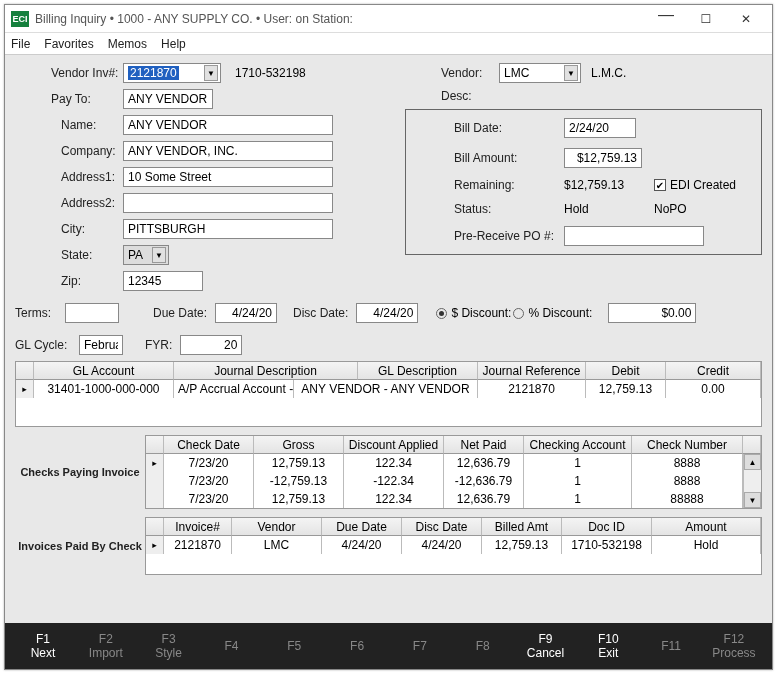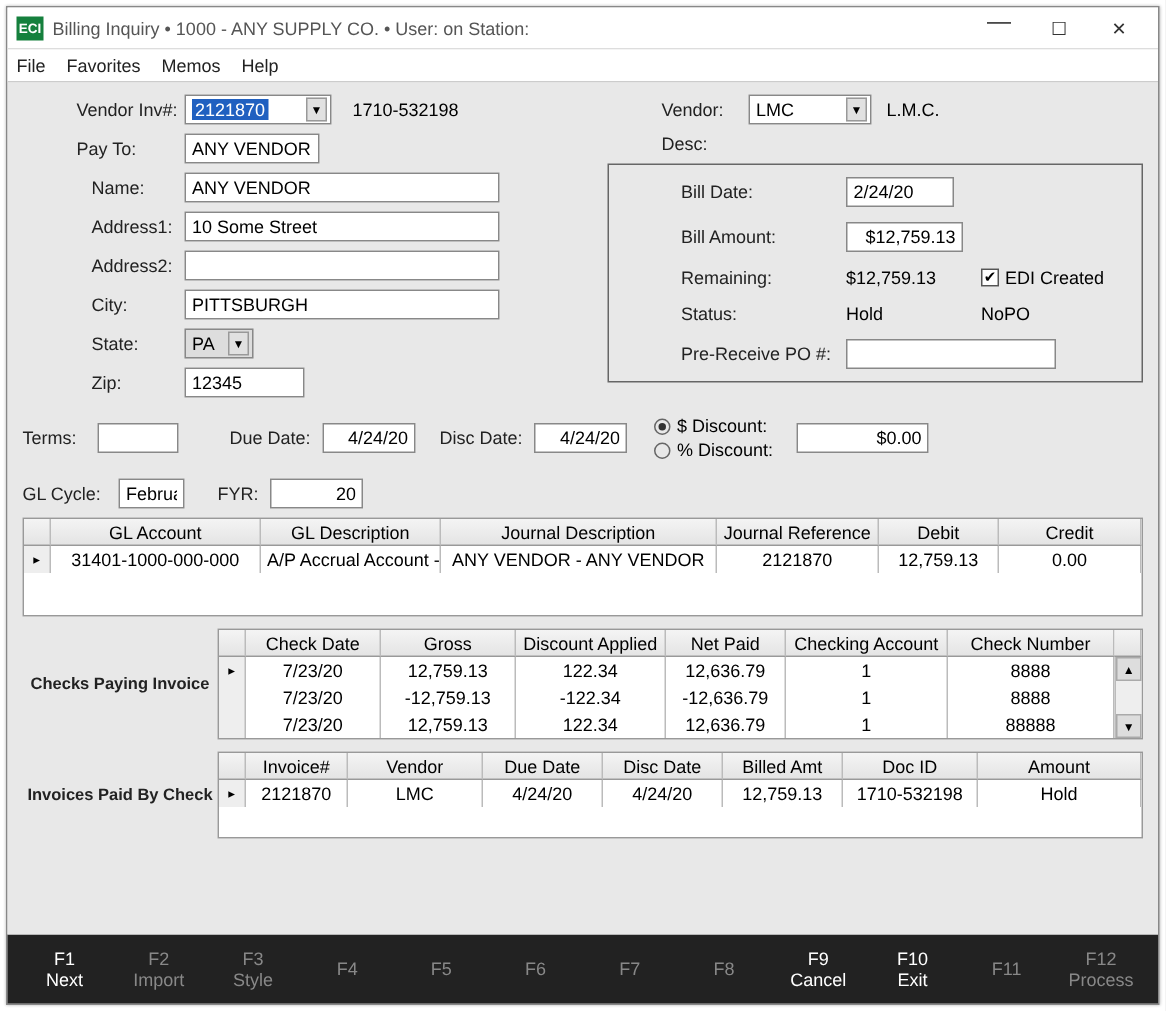--- a/index.html
+++ b/index.html
@@ -87,20 +87,24 @@
         </div>
         <div class="fld">
           <label>Pay To:</label>
           <input class="txt" style="width: 90px;" value="ANY VENDOR">
         </div>
         <div class="fld in">
             <label>Name:</label>
           <input class="txt gray" style="width: 210px;" value="ANY VENDOR">
           </div>
         <div class="fld in">
+            <label>Company:</label>
+          <input class="txt gray" style="width: 210px;" value="ANY VENDOR, INC.">
+          </div>
+        <div class="fld in">
             <label>Address1:</label>
           <input class="txt gray" style="width: 210px;" value="10 Some Street">
           </div>
         <div class="fld in">
             <label>Address2:</label>
           <input class="txt gray" style="width: 210px;" value="">
           </div>
         <div class="fld in">
             <label>City:</label>
           <input class="txt gray" style="width: 210px;" value="PITTSBURGH">
@@ -160,21 +164,21 @@
       </div>
     </div>
 
     <div class="termsrow">
       <label style="width:42px;">Terms:</label>
       <input class="txt gray" style="width: 54px;">
       <label style="margin-left:26px;">Due Date:</label>
       <input class="txt gray rgt" style="width: 62px;" value="4/24/20">
       <label style="margin-left:8px;">Disc Date:</label>
       <input class="txt gray rgt" style="width: 62px;" value="4/24/20">
-      <div style="margin-left:10px;display:flex;flex-direction:column;gap:2px;">
+      <div style="margin-left:10px;display:flex;flex-direction:row;gap:2px;">
         <div class="radio">
             <span class="r on"></span>
             <span>$ Discount:</span>
           </div>
         <div class="radio">
             <span class="r"></span>
             <span>% Discount:</span>
           </div>
       </div>
       <input class="txt gray rgt" style="width: 88px; margin-left: 8px;" value="$0.00">
@@ -184,22 +188,22 @@
       <label style="width:56px;">GL Cycle:</label>
       <input class="txt gray" style="width: 44px;" value="February">
       <label style="margin-left:14px;">FYR:</label>
       <input class="txt gray rgt" style="width: 62px; padding-left: 34px;" value="20">
     </div>
 
     <div class="grid" style="height:66px;">
       <div class="gridhdr">
         <div class="cell rowhdr"></div>
         <div class="cell" style="width:140px;">GL Account</div>
+        <div class="cell" style="width:184px;">Journal Description</div>
         <div class="cell" style="width:120px;">GL Description</div>
-        <div class="cell" style="width:184px;">Journal Description</div>
         <div class="cell" style="width:108px;">Journal Reference</div>
         <div class="cell num" style="width:80px;">Debit</div>
         <div class="cell num" style="flex:1;">Credit</div>
       </div>
       <div class="gridrow">
         <div class="cell rowhdr">▸</div>
         <div class="cell" style="width:140px;">31401-1000-000-000</div>
         <div class="cell" style="width:120px;">A/P Accrual Account - 100</div>
         <div class="cell" style="width:184px;">ANY VENDOR - ANY VENDOR</div>
         <div class="cell" style="width:108px;">2121870</div>

